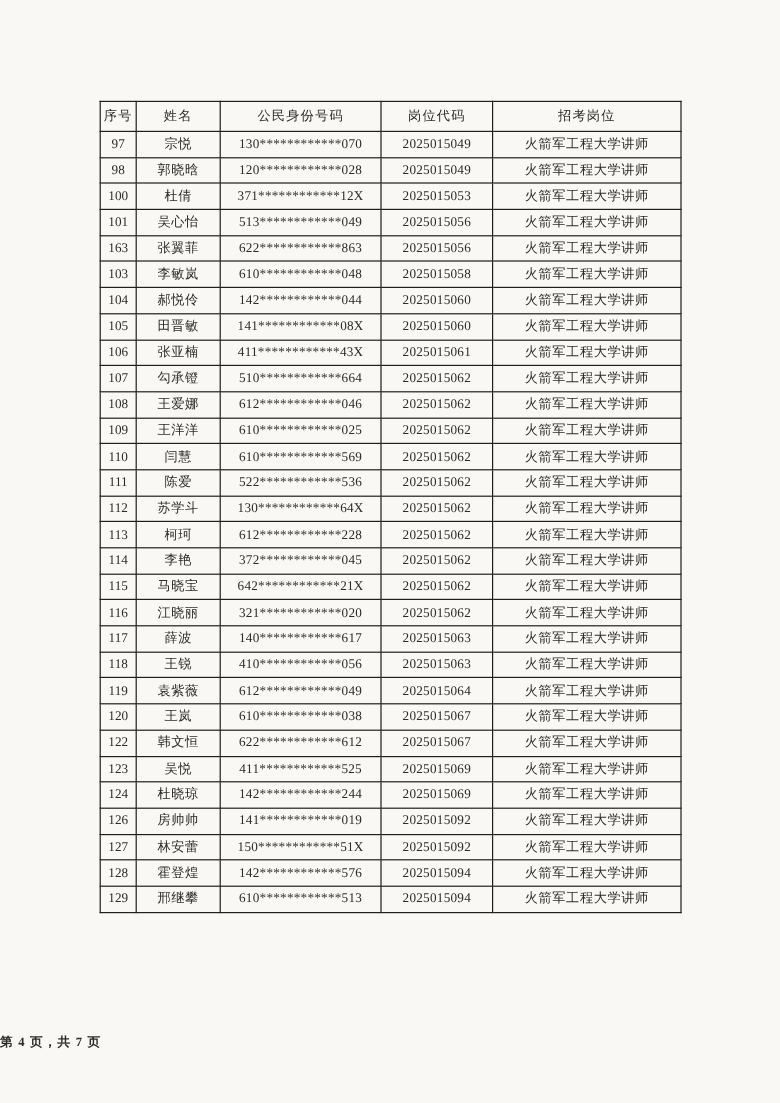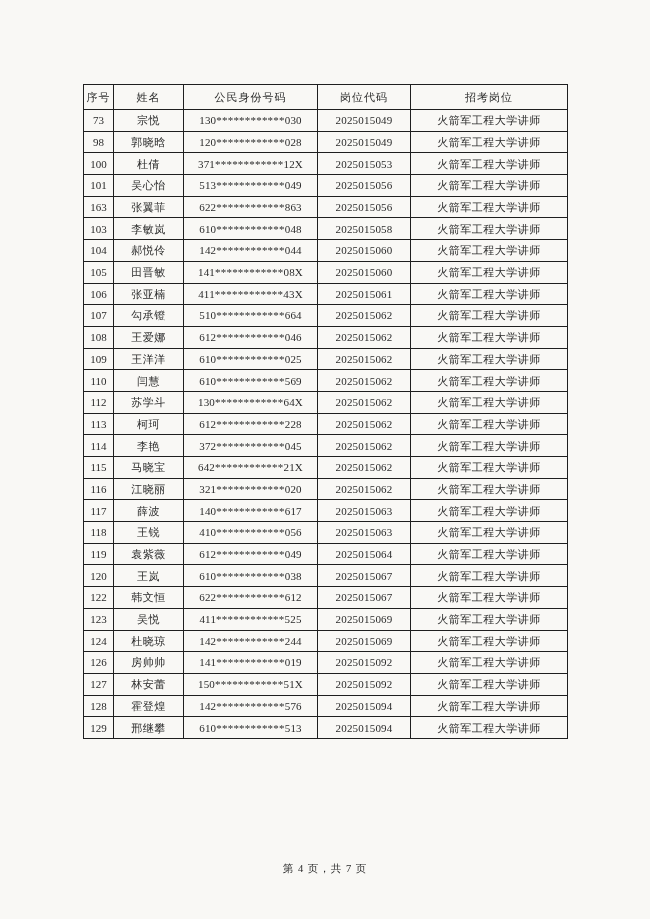--- a/index.html
+++ b/index.html
@@ -52,24 +52,25 @@
     letter-spacing: 0.2px;
   }
   td.c-name, td.c-pos {
     letter-spacing: 0.5px;
   }
   .footer {
     position: absolute;
     left: 0;
     top: 862px;
     width: 650px;
-    text-align: center;
+    text-align: left;
     font-size: 10.5px;
     letter-spacing: 1px;
     color: #2b2b2b;
+    font-weight: bold;
   }
 </style>
 </head>
 <body>
 
 <div class="page">
 
   <table class="roster">
     <colgroup>
       <col style="width:30px">
@@ -82,23 +83,23 @@
       <tr>
         <th>序号</th>
         <th>姓名</th>
         <th>公民身份号码</th>
         <th>岗位代码</th>
         <th>招考岗位</th>
       </tr>
     </thead>
     <tbody id="roster-body">
         <tr>
-          <td class="c-no">73</td>
+          <td class="c-no">97</td>
           <td class="c-name">宗悦</td>
-          <td class="c-id">130************030</td>
+          <td class="c-id">130************070</td>
           <td class="c-code">2025015049</td>
           <td class="c-pos">火箭军工程大学讲师</td>
         </tr>
         <tr>
           <td class="c-no">98</td>
           <td class="c-name">郭晓晗</td>
           <td class="c-id">120************028</td>
           <td class="c-code">2025015049</td>
           <td class="c-pos">火箭军工程大学讲师</td>
         </tr>
@@ -173,20 +174,27 @@
           <td class="c-pos">火箭军工程大学讲师</td>
         </tr>
         <tr>
           <td class="c-no">110</td>
           <td class="c-name">闫慧</td>
           <td class="c-id">610************569</td>
           <td class="c-code">2025015062</td>
           <td class="c-pos">火箭军工程大学讲师</td>
         </tr>
         <tr>
+          <td class="c-no">111</td>
+          <td class="c-name">陈爱</td>
+          <td class="c-id">522************536</td>
+          <td class="c-code">2025015062</td>
+          <td class="c-pos">火箭军工程大学讲师</td>
+        </tr>
+        <tr>
           <td class="c-no">112</td>
           <td class="c-name">苏学斗</td>
           <td class="c-id">130************64X</td>
           <td class="c-code">2025015062</td>
           <td class="c-pos">火箭军工程大学讲师</td>
         </tr>
         <tr>
           <td class="c-no">113</td>
           <td class="c-name">柯珂</td>
           <td class="c-id">612************228</td>

